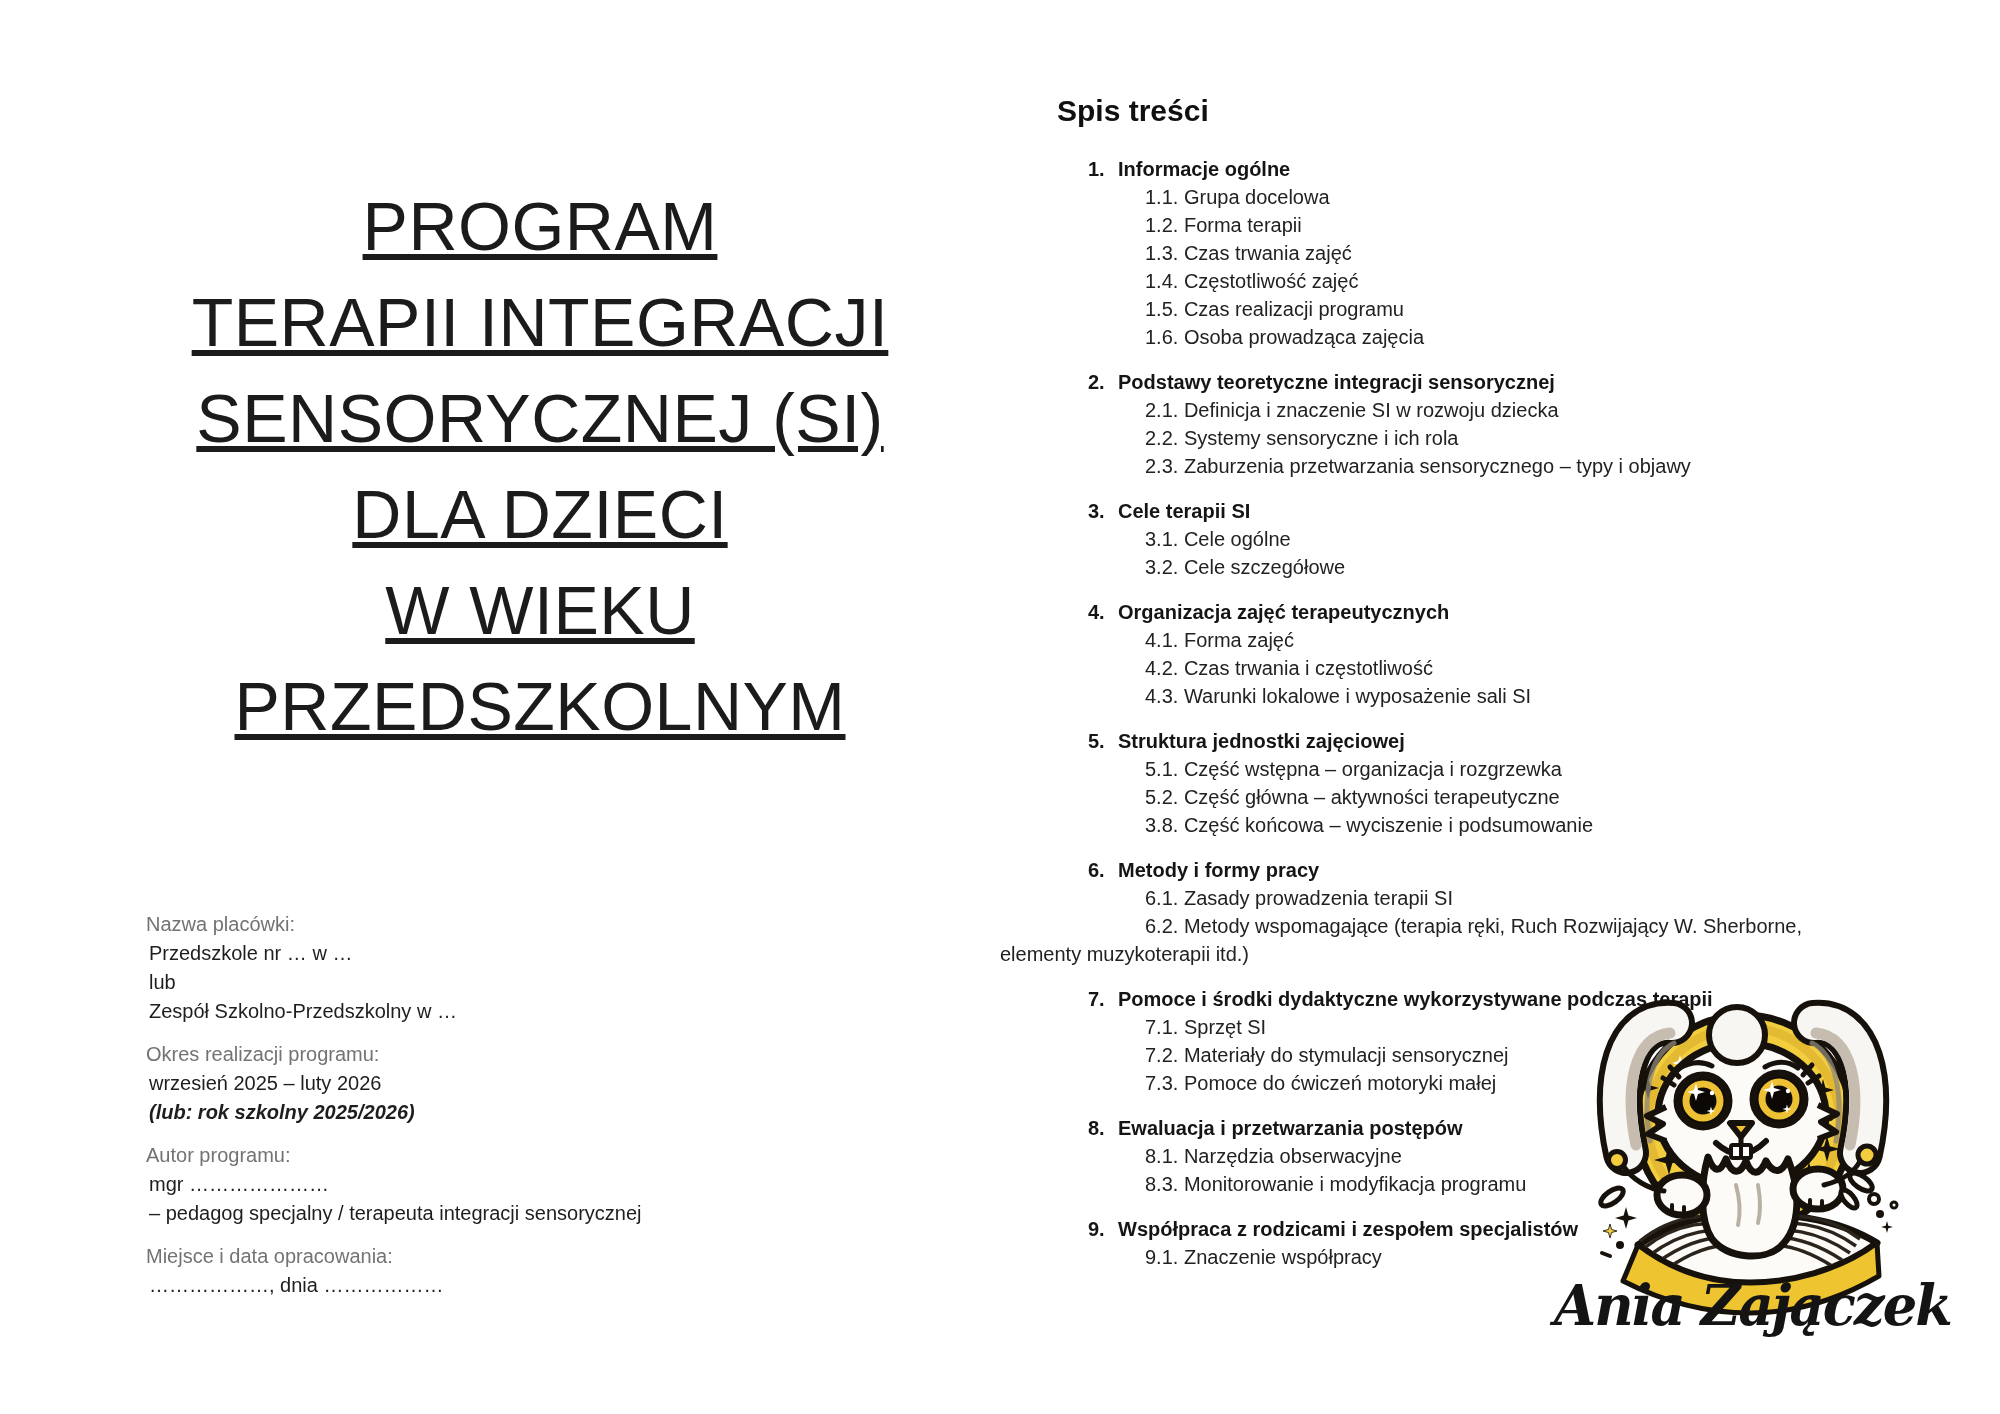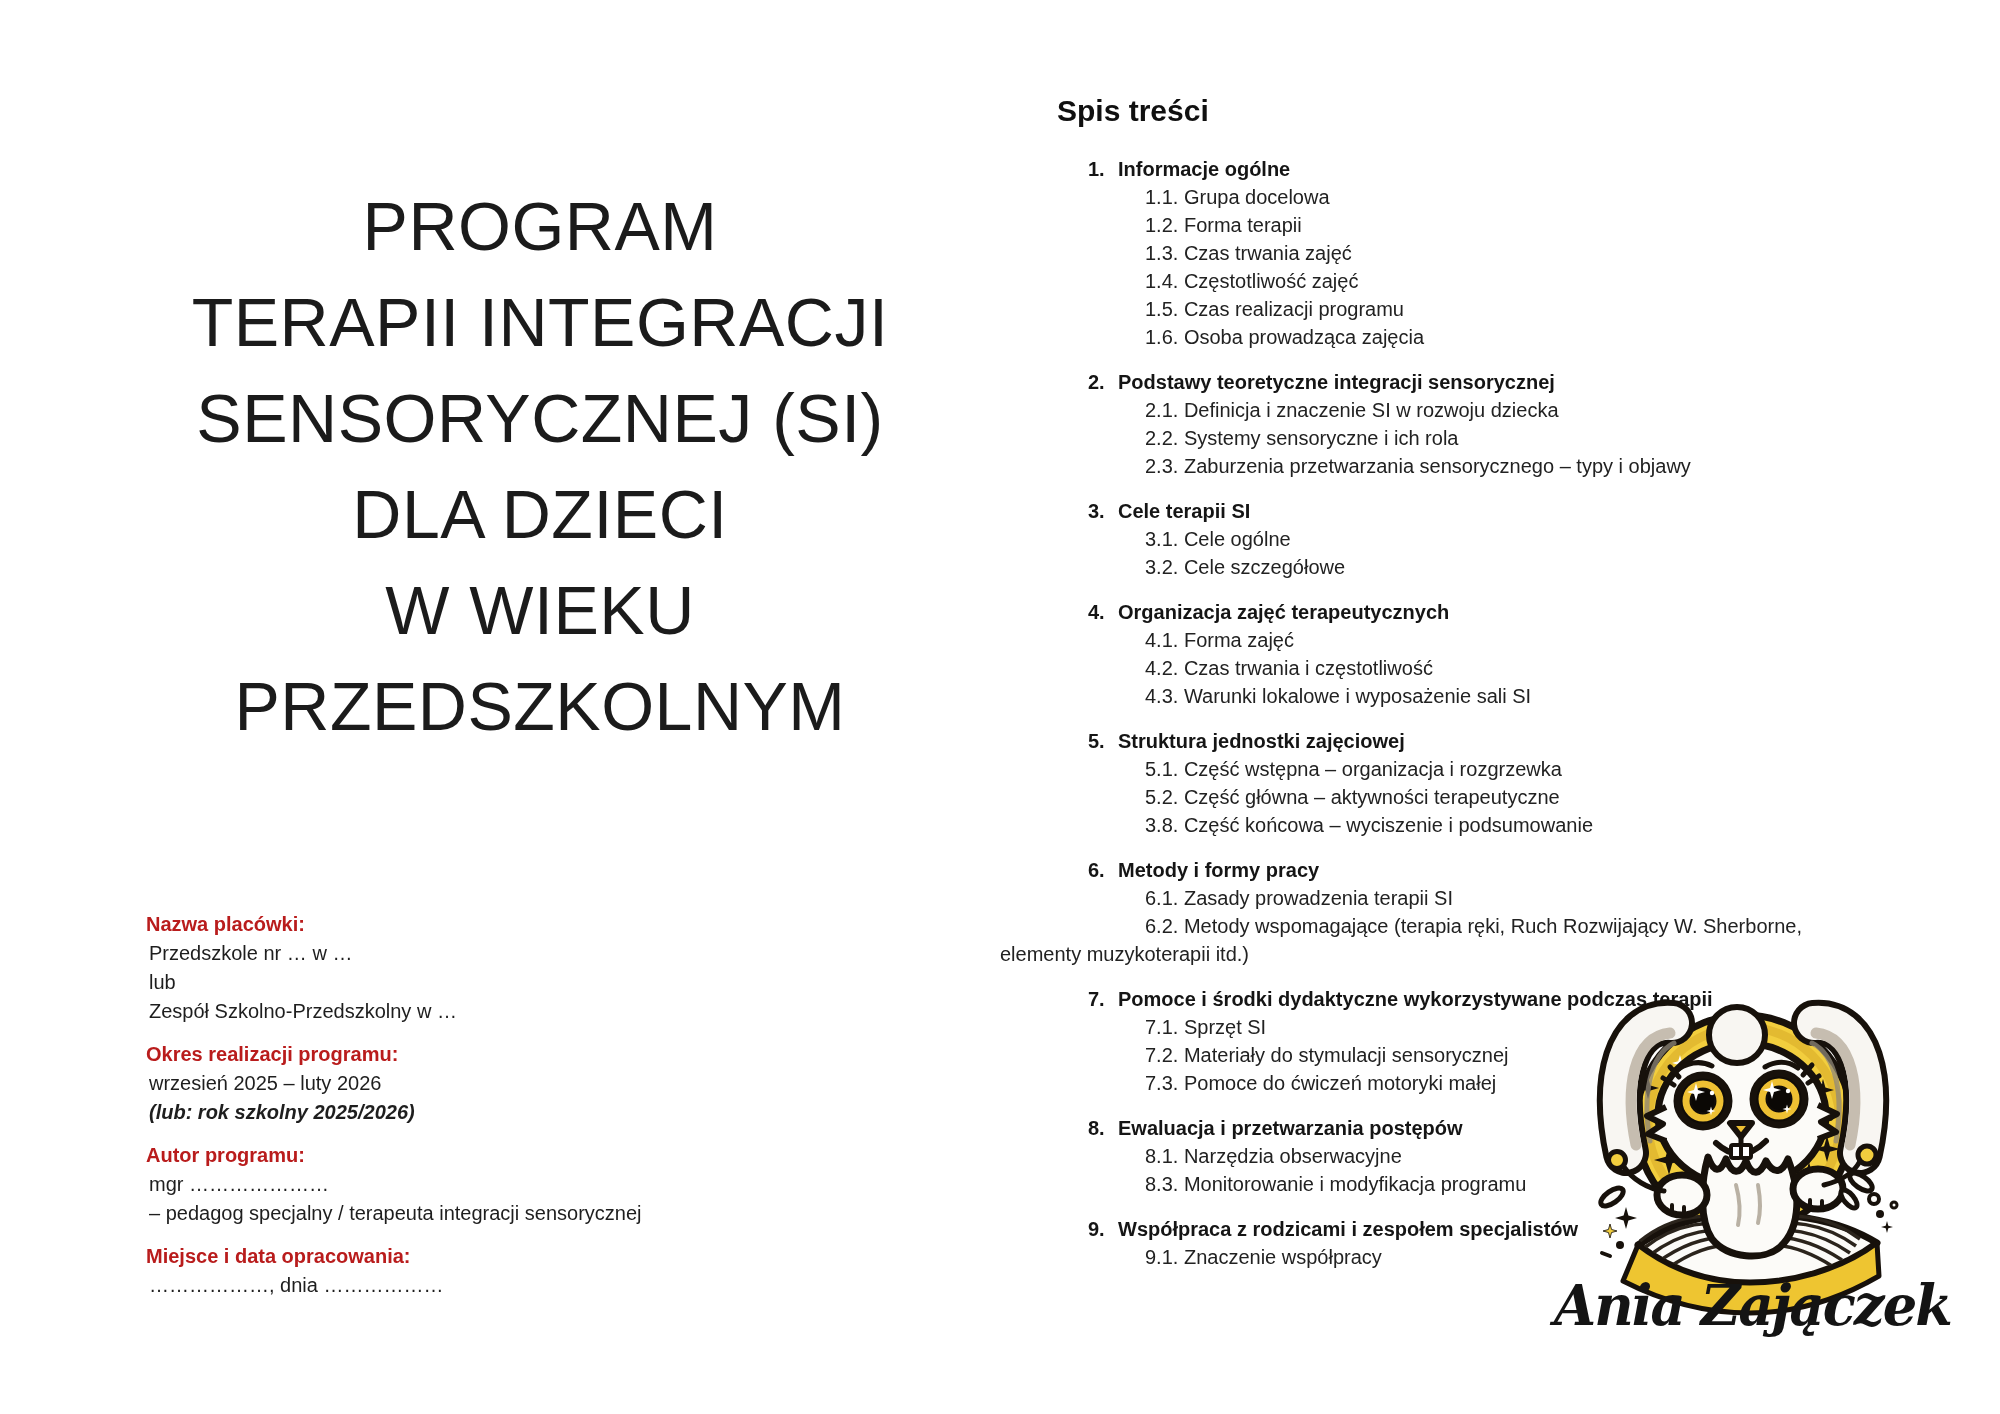--- a/index.html
+++ b/index.html
@@ -8,28 +8,28 @@
     font-family:"Liberation Sans","DejaVu Sans",sans-serif;color:#1c1c1c;
   }
   .page{position:absolute;top:0;width:1000px;height:1144px;background:#ffffff;}
   .page-left{left:0;}
   .page-right{left:1000px;}
 
   
   .cover-title{
     position:absolute;left:40px;top:132px;width:1000px;
     text-align:center;font-size:68px;line-height:96px;font-weight:400;
-    color:#1b1b1b;letter-spacing:0.5px;white-space:nowrap;z-index:2;
+    color:#1b1b1b;letter-spacing:0.5px;white-space:nowrap;z-index:2;text-decoration:underline;
   }
   .info-blocks{
     position:absolute;left:146px;top:910px;width:720px;
     font-size:20px;line-height:29px;color:#1e1e1e;z-index:2;
   }
   .info-block{margin-bottom:14px;}
-  .info-label{font-weight:bold;color:#b91c1c;}
+  .info-label{font-weight:normal;color:#737373;}
   .info-line{padding-left:3px;}
   .info-line.italic{font-style:italic;font-weight:bold;}
 
   
   .toc-title{
     position:absolute;left:57px;top:94px;margin:0;
     font-size:30px;line-height:34px;font-weight:bold;color:#101010;z-index:2;
   }
   .toc{position:absolute;left:0;top:155px;width:1000px;font-size:20px;z-index:2;}
   .toc-section{margin-bottom:17px;}

